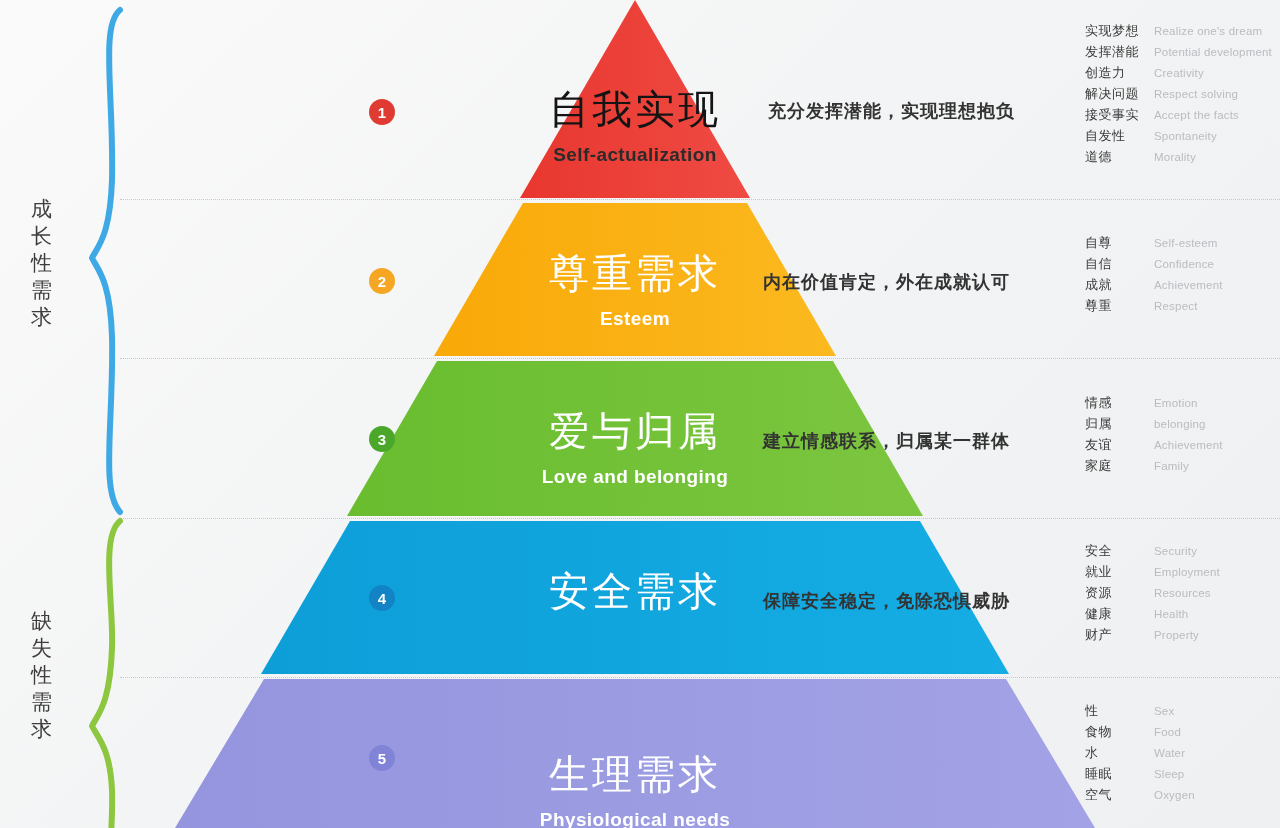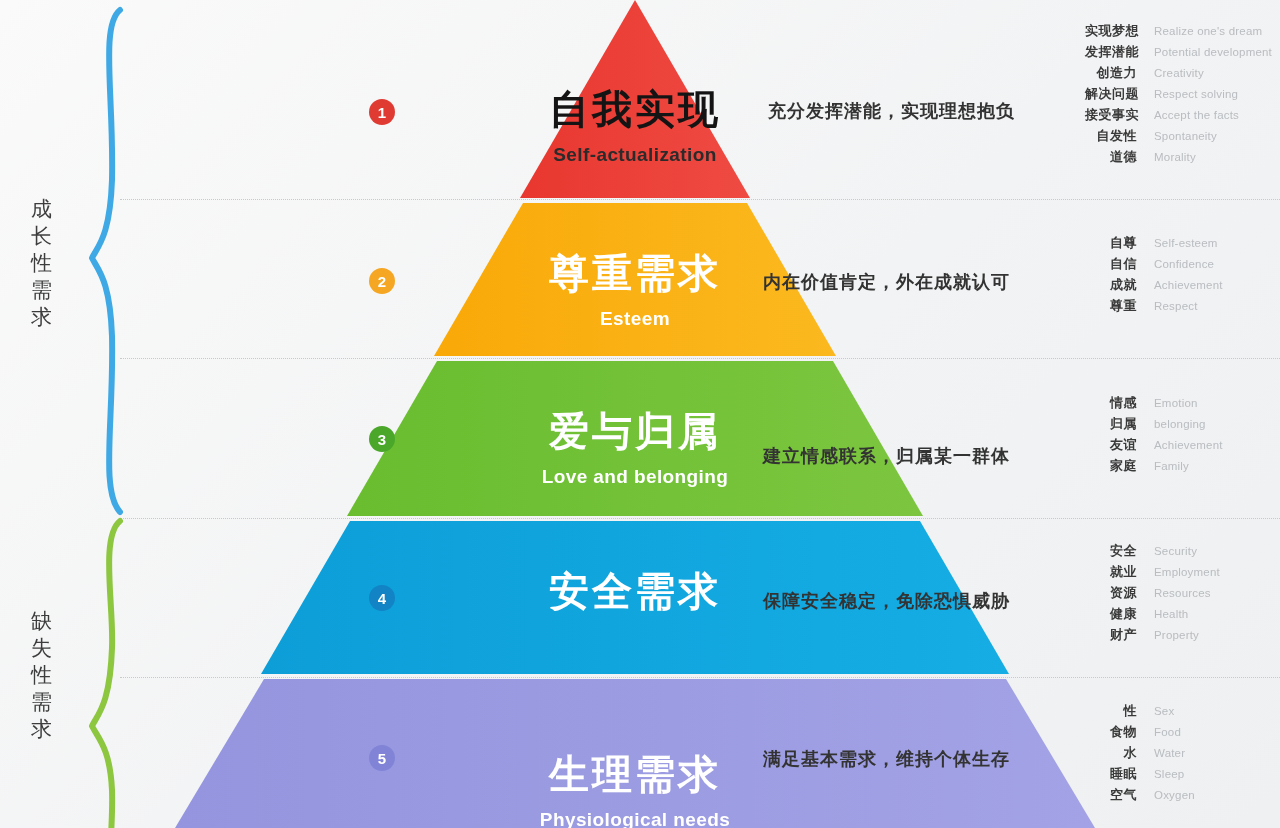--- a/index.html
+++ b/index.html
@@ -11,34 +11,34 @@
   #stage{position:absolute;inset:0;background:linear-gradient(135deg,#fafafa 0%,#f2f3f4 55%,#eef0f1 100%);}
 
   
   .guide{position:absolute;left:120px;right:0;height:0;border-top:1px dotted #c9c9c9;}
 
   
   #pyramid{position:absolute;left:0;top:0;width:1280px;height:828px;}
 
   
   .tier-title{position:absolute;text-align:center;width:400px;}
-  .tier-title .cn{font-size:40px;font-weight:700;letter-spacing:3px;line-height:1.08;}
+  .tier-title .cn{font-size:40px;font-weight:400;letter-spacing:3px;line-height:1.08;}
   .tier-title .en{font-size:19px;font-weight:600;letter-spacing:.4px;margin-top:13px;}
 
   .tier-desc{position:absolute;font-size:18px;font-weight:700;color:#333;letter-spacing:1px;white-space:nowrap;}
 
   
   .badge{position:absolute;width:26px;height:26px;border-radius:50%;
          display:flex;align-items:center;justify-content:center;
          font-size:15px;font-weight:700;color:#fff;line-height:1;}
 
   
   .kw-list{position:absolute;width:190px;}
   .kw-row{display:flex;align-items:baseline;justify-content:flex-start;margin-bottom:3px;white-space:nowrap;}
-  .kw-cn{font-size:13px;font-weight:700;color:#3a3a3a;text-align:right;width:52px;flex:0 0 52px;letter-spacing:.5px;}
+  .kw-cn{font-size:13px;font-weight:400;color:#3a3a3a;text-align:left;width:52px;flex:0 0 52px;letter-spacing:.5px;}
   .kw-en{font-size:11.5px;color:#b9bcc0;margin-left:17px;letter-spacing:.2px;}
 
   
   .brace-label{position:absolute;width:40px;text-align:center;font-size:21px;font-weight:500;color:#3d3d3d;line-height:1.28;letter-spacing:1px;}
 </style>
 </head>
 <body>
 
 <div id="stage">
 
@@ -132,23 +132,22 @@
     <div class="cn" style="color:#ffffff;">安全需求</div>
   </div>
 
   <div class="tier-title" style="left:435px;top:729px;">
     <div class="cn" style="color:#ffffff;margin-top:24px;">生理需求</div>
     <div class="en" style="color:#ffffff;">Physiological needs</div>
   </div>
 
   <div class="tier-desc" style="left:768px;top:99px;">充分发挥潜能，实现理想抱负</div>
   <div class="tier-desc" style="left:763px;top:270px;">内在价值肯定，外在成就认可</div>
-  <div class="tier-desc" style="left:763px;top:444px;">建立情感联系，归属某一群体</div>
+  <div class="tier-desc" style="left:763px;top:429px;">建立情感联系，归属某一群体</div>
   <div class="tier-desc" style="left:763px;top:589px;">保障安全稳定，免除恐惧威胁</div>
-  <div class="tier-desc" style="left:763px;top:747px;">满足基本需求，维持个体生存</div>
 
   <div class="kw-list" style="left:1085px;top:22px;">
     <div class="kw-row">
       <span class="kw-cn">实现梦想</span>
       <span class="kw-en">Realize one's dream</span>
     </div>
     <div class="kw-row">
       <span class="kw-cn">发挥潜能</span>
       <span class="kw-en">Potential development</span>
     </div>

